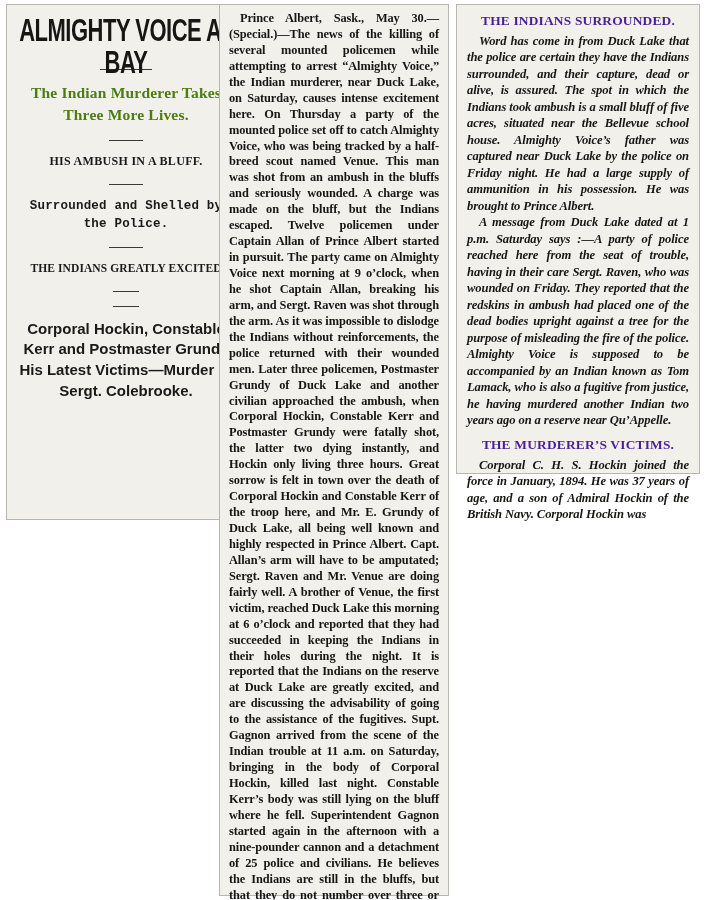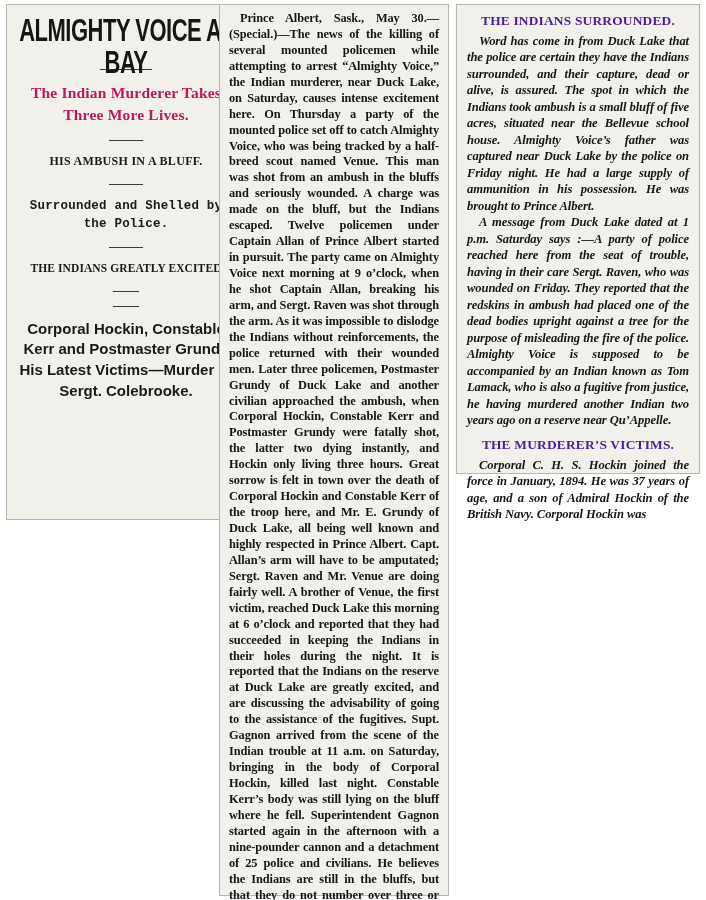--- a/index.html
+++ b/index.html
@@ -57,21 +57,21 @@
   }
   .rule.short { width: 34px; }
   .rule.tiny { width: 26px; }
 
   .hl-deck {
     font-family: "Liberation Serif", serif;
     font-weight: bold;
     font-size: 15.5px;
     line-height: 1.42;
     margin: 6px 4px;
-    color: #be185d;
+    color: #4d7c0f;
     letter-spacing: 0.2px;
   }
   .hl-deck2 {
     font-family: "Liberation Serif", serif;
     font-weight: bold;
     font-size: 12px;
     line-height: 1.4;
     margin: 4px 2px;
     letter-spacing: 0.3px;
   }

